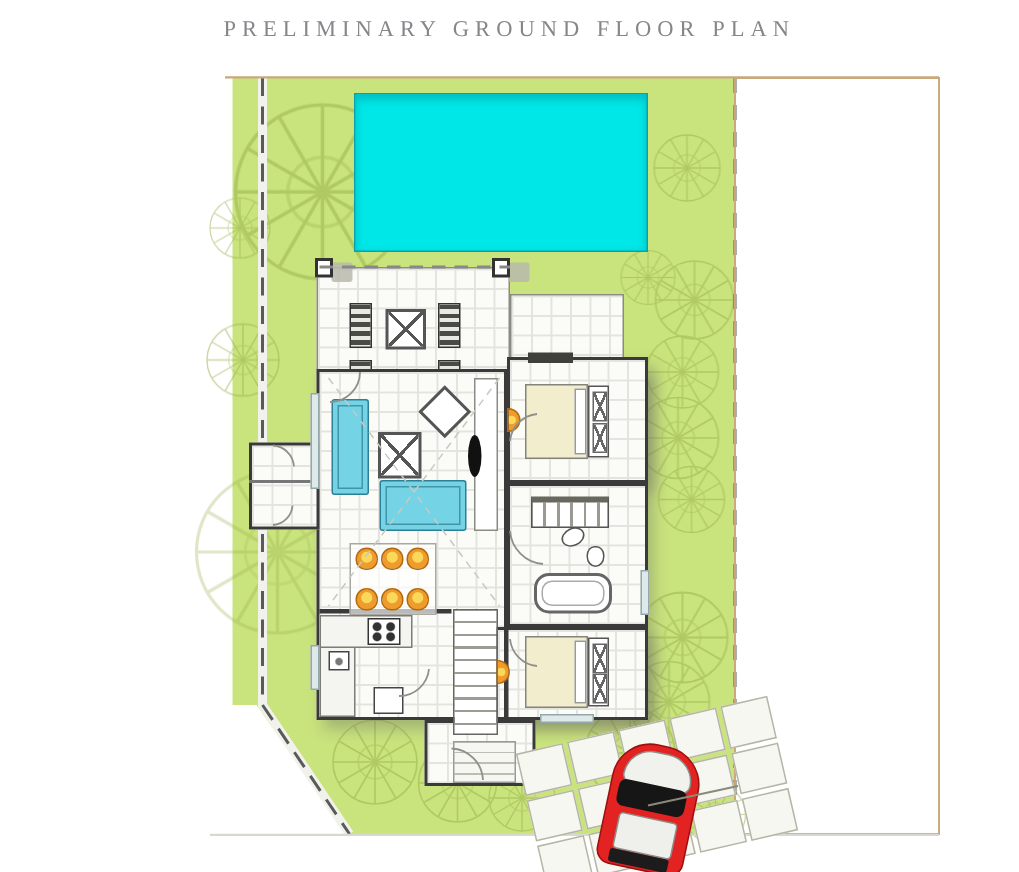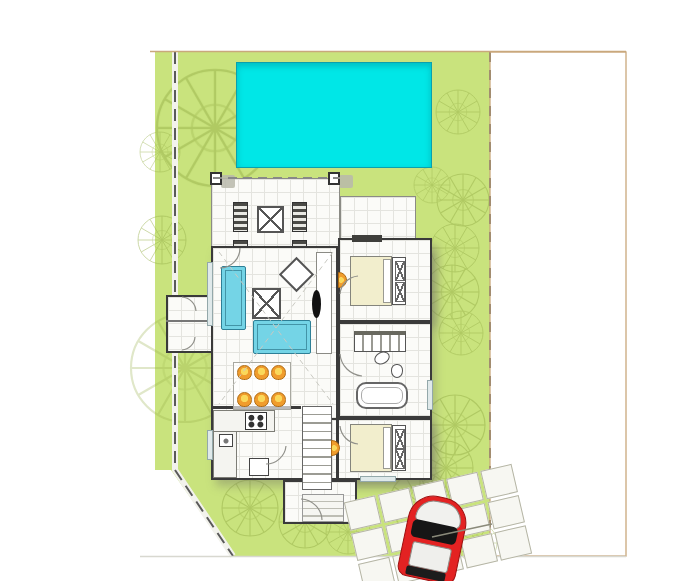--- a/index.html
+++ b/index.html
@@ -81,20 +81,21 @@
   .car .roof{position:absolute;left:10px;top:49px;width:38px;height:23px;background:#efefec;
              border-radius:3px;border:1px solid #8d8d88;}
   .car .rear{position:absolute;left:9px;top:74px;width:40px;height:9px;background:#1c1c1c;
              border-radius:2px;}
 </style>
 </head>
 <body>
 
 <div class="page">
 
+  <div class="title">PRELIMINARY GROUND FLOOR PLAN</div>
 
   <svg class="layer" width="679" height="581">
     <defs>
       <g id="tree" fill="none" stroke-width="0.8">
         <circle r="20"></circle>
           <circle r="8" opacity=".6"></circle>
         <line x1="0" y1="0" x2="20" y2="0"></line>
           <line x1="0" y1="0" x2="17.3" y2="10"></line>
         <line x1="0" y1="0" x2="10" y2="17.3"></line>
           <line x1="0" y1="0" x2="0" y2="20"></line>

